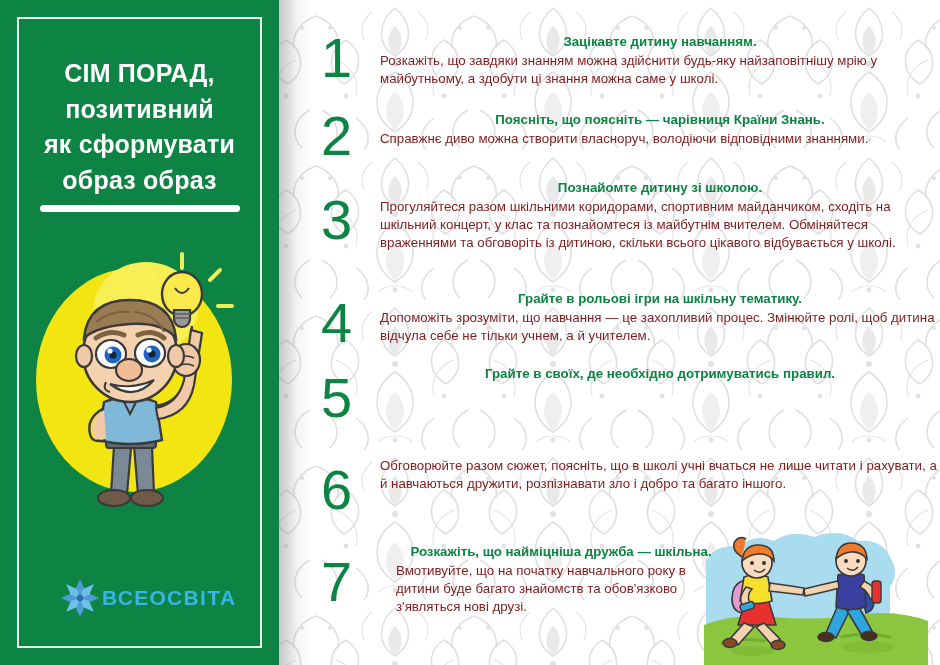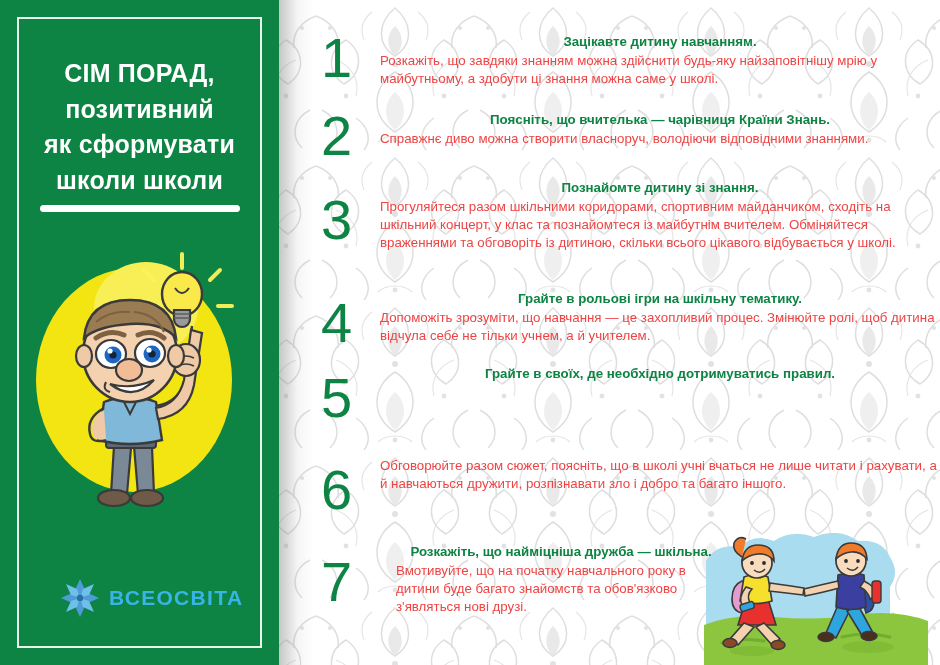--- a/index.html
+++ b/index.html
@@ -69,21 +69,21 @@
     position:absolute;
     left:34px; top:250px;
     width:215px; height:290px;
   }
   #mascot svg { width:100%; height:100%; display:block; }
 
   
   #logo {
     position:absolute;
     left:60px; top:578px;
-    display:flex; align-items:center; gap:9px;
+    display:flex; align-items:center; gap:2px;
   }
   #logo-mark { width:40px; height:40px; flex:0 0 40px; }
   #logo-text {
     color:#39b4e6;
     font-size:21px;
     font-weight:bold;
     letter-spacing:1.3px;
   }
 
   
@@ -112,21 +112,21 @@
   .tip-body { flex:1 1 auto; padding-top:2px; }
   .tip-head {
     color:#0d8443;
     font-weight:bold;
     font-size:13.3px;
     line-height:1.34;
     margin-bottom:1px;
     text-align:center;
   }
   .tip-text {
-    color:#ef4444;
+    color:#7f1d1d;
     font-size:13.3px;
     line-height:1.36;
   }
 
   
   #tip-1 { top:31px; }
   #tip-2 { top:109px; }
   #tip-3 { top:177px; }
   #tip-4 { top:288px; }
   #tip-5 { top:363px; }
@@ -198,21 +198,21 @@
 
   <div id="panel-shadow"></div>
 
   <div id="left-panel">
     <div id="panel-border"></div>
 
     <div id="panel-title">
       <span class="tline">СІМ ПОРАД,</span>
       <span class="tline">позитивний</span>
       <span class="tline">як сформувати</span>
-      <span class="tline">школи школи</span>
+      <span class="tline">образ образ</span>
     </div>
 
     <div id="title-rule"></div>
 
     <div id="mascot">
       <svg viewBox="0 0 215 290" xmlns="http://www.w3.org/2000/svg">
         <defs>
           <radialGradient id="glow" cx="50%" cy="50%" r="50%">
             <stop offset="0%" stop-color="#fffde0"></stop>
             <stop offset="60%" stop-color="#fdf35a"></stop>
@@ -311,29 +311,29 @@
       <div class="tip-num">1</div>
       <div class="tip-body">
         <div class="tip-head">Зацікавте дитину навчанням.</div>
         <div class="tip-text">Розкажіть, що завдяки знанням можна здійснити будь-яку найзаповітнішу мрію у майбутньому, а здобути ці знання можна саме у школі.</div>
       </div>
     </div>
 
     <div class="tip" id="tip-2">
       <div class="tip-num">2</div>
       <div class="tip-body">
-        <div class="tip-head">Поясніть, що вчителька — чарівниця Країни Знань.</div>
+        <div class="tip-head">Поясніть, що поясніть — чарівниця Країни Знань.</div>
         <div class="tip-text">Справжнє диво можна створити власноруч, володіючи відповідними знаннями.</div>
       </div>
     </div>
 
     <div class="tip" id="tip-3">
       <div class="tip-num">3</div>
       <div class="tip-body">
-        <div class="tip-head">Познайомте дитину зі знання.</div>
+        <div class="tip-head">Познайомте дитину зі школою.</div>
         <div class="tip-text">Прогуляйтеся разом шкільними коридорами, спортивним майданчиком, сходіть на шкільний концерт, у клас та познайомтеся із майбутнім вчителем. Обміняйтеся враженнями та обговоріть із дитиною, скільки всього цікавого відбувається у школі.</div>
       </div>
     </div>
 
     <div class="tip" id="tip-4">
       <div class="tip-num">4</div>
       <div class="tip-body">
         <div class="tip-head">Грайте в рольові ігри на шкільну тематику.</div>
         <div class="tip-text">Допоможіть зрозуміти, що навчання — це захопливий процес. Змінюйте ролі, щоб дитина відчула себе не тільки учнем, а й учителем.</div>
       </div>

